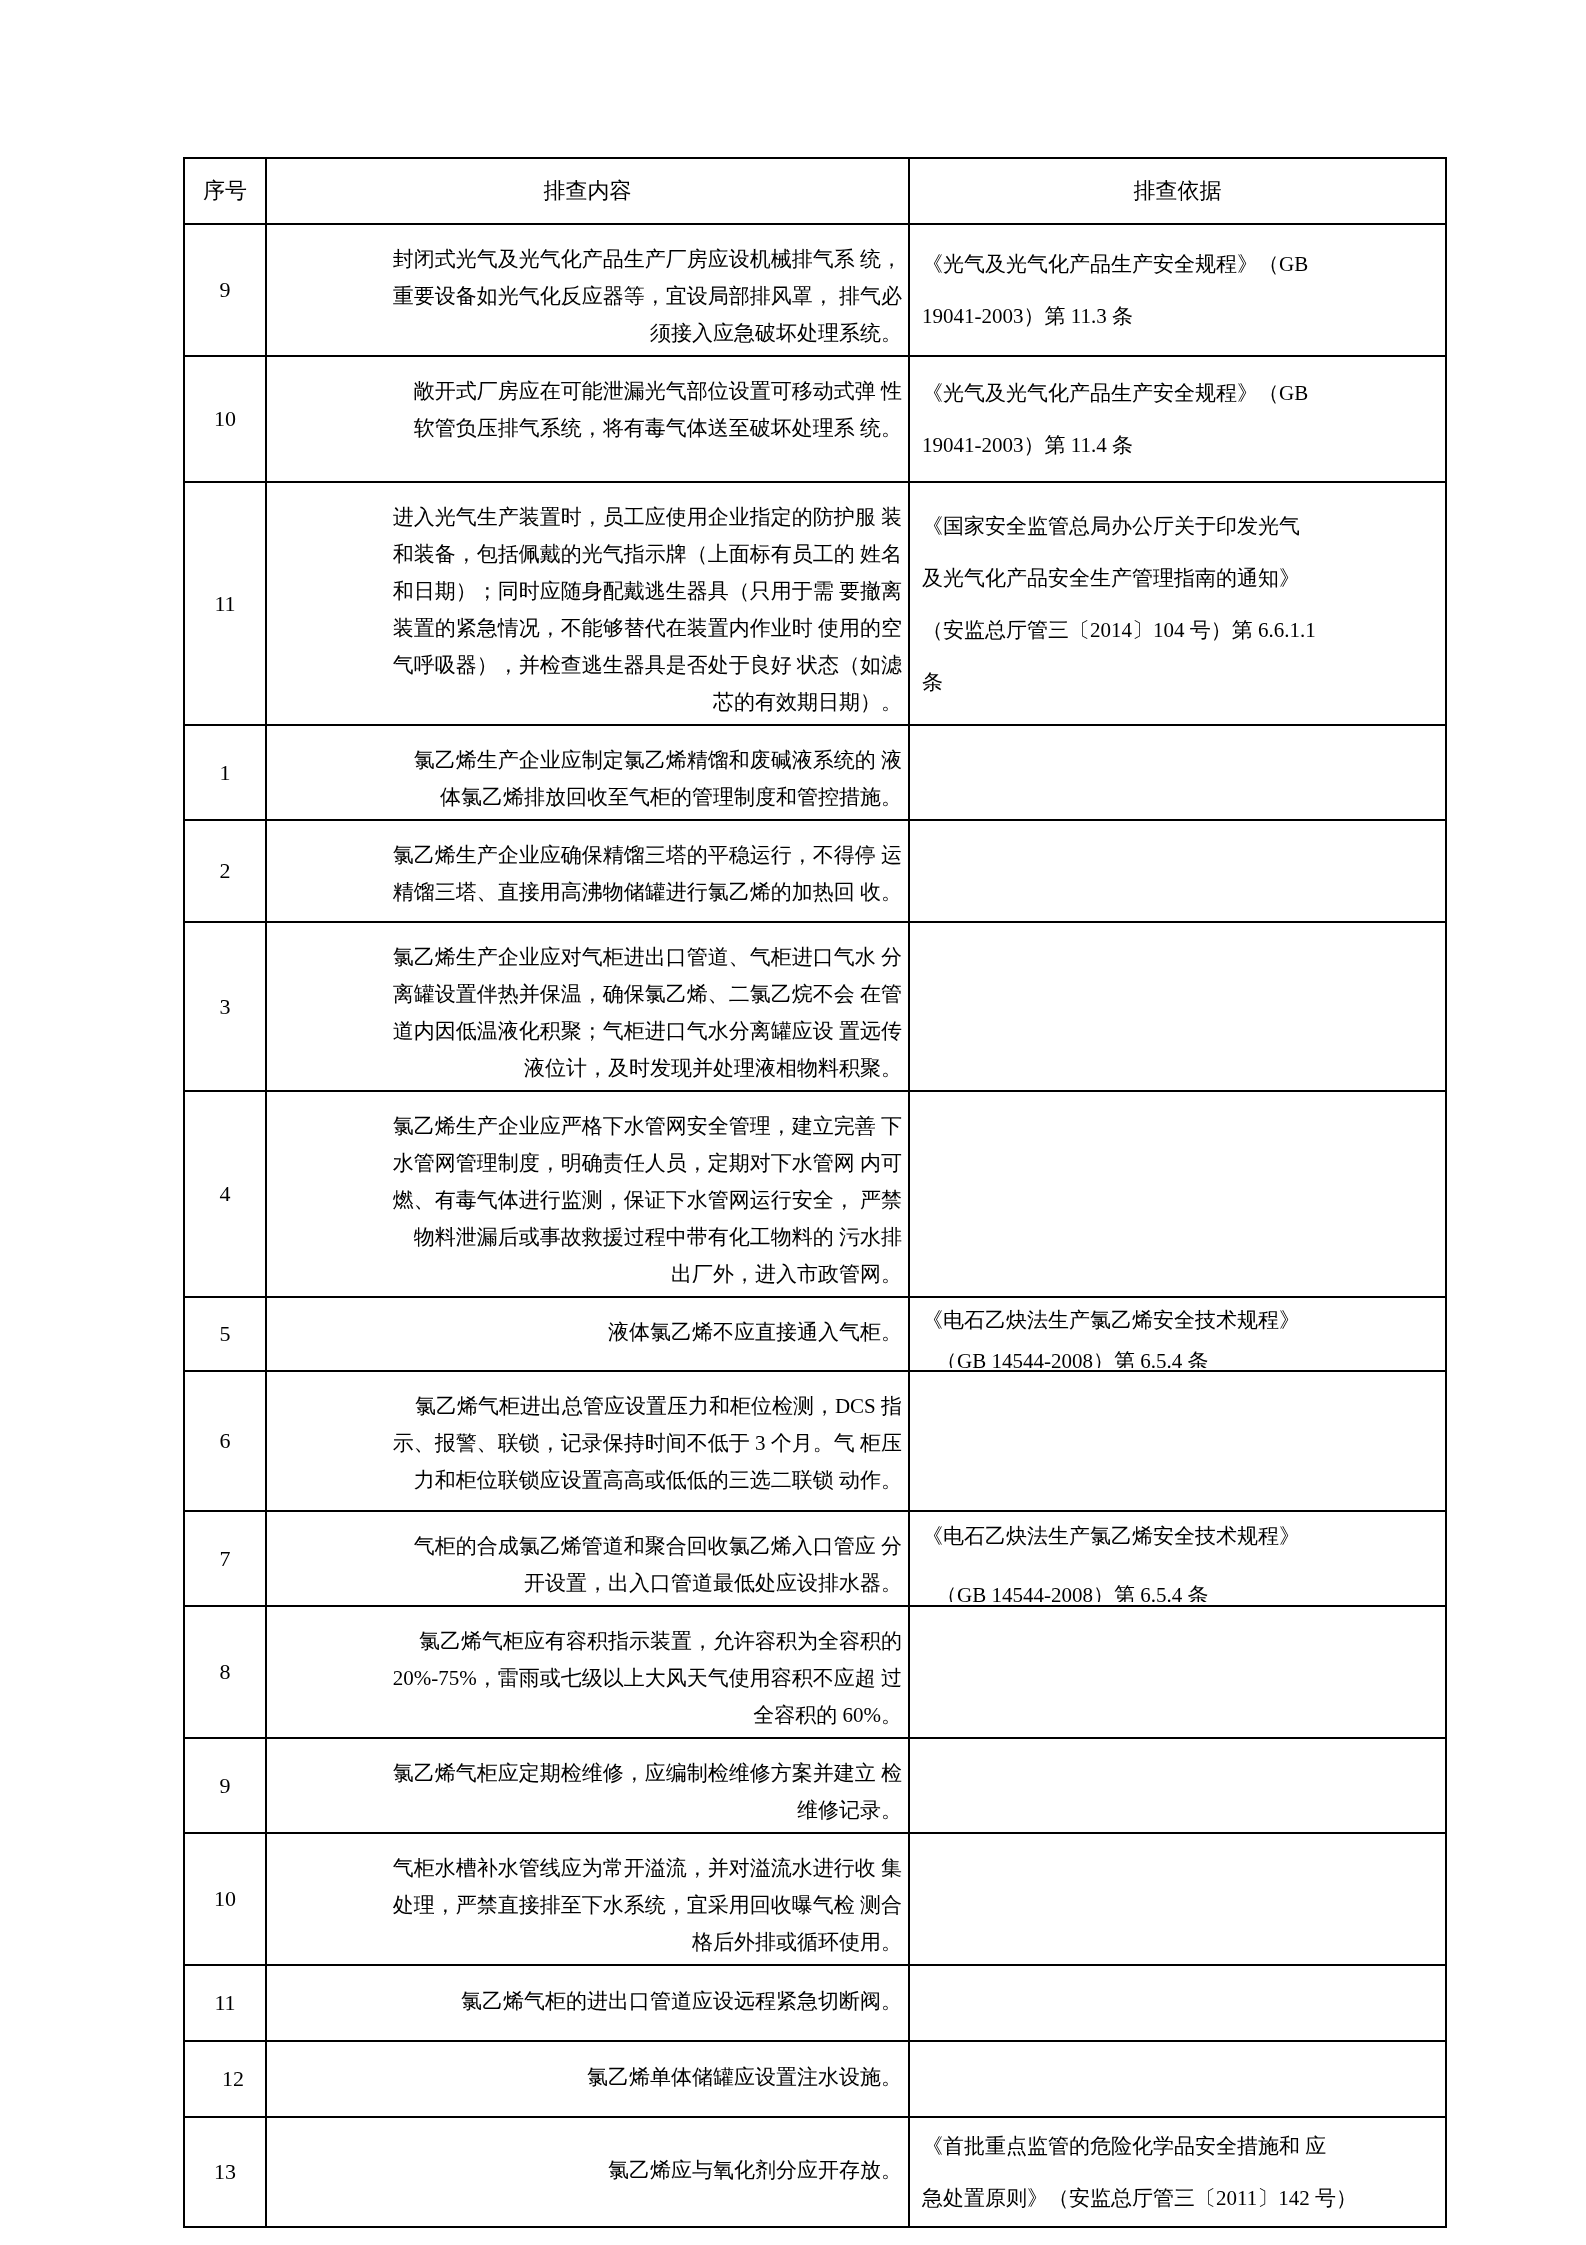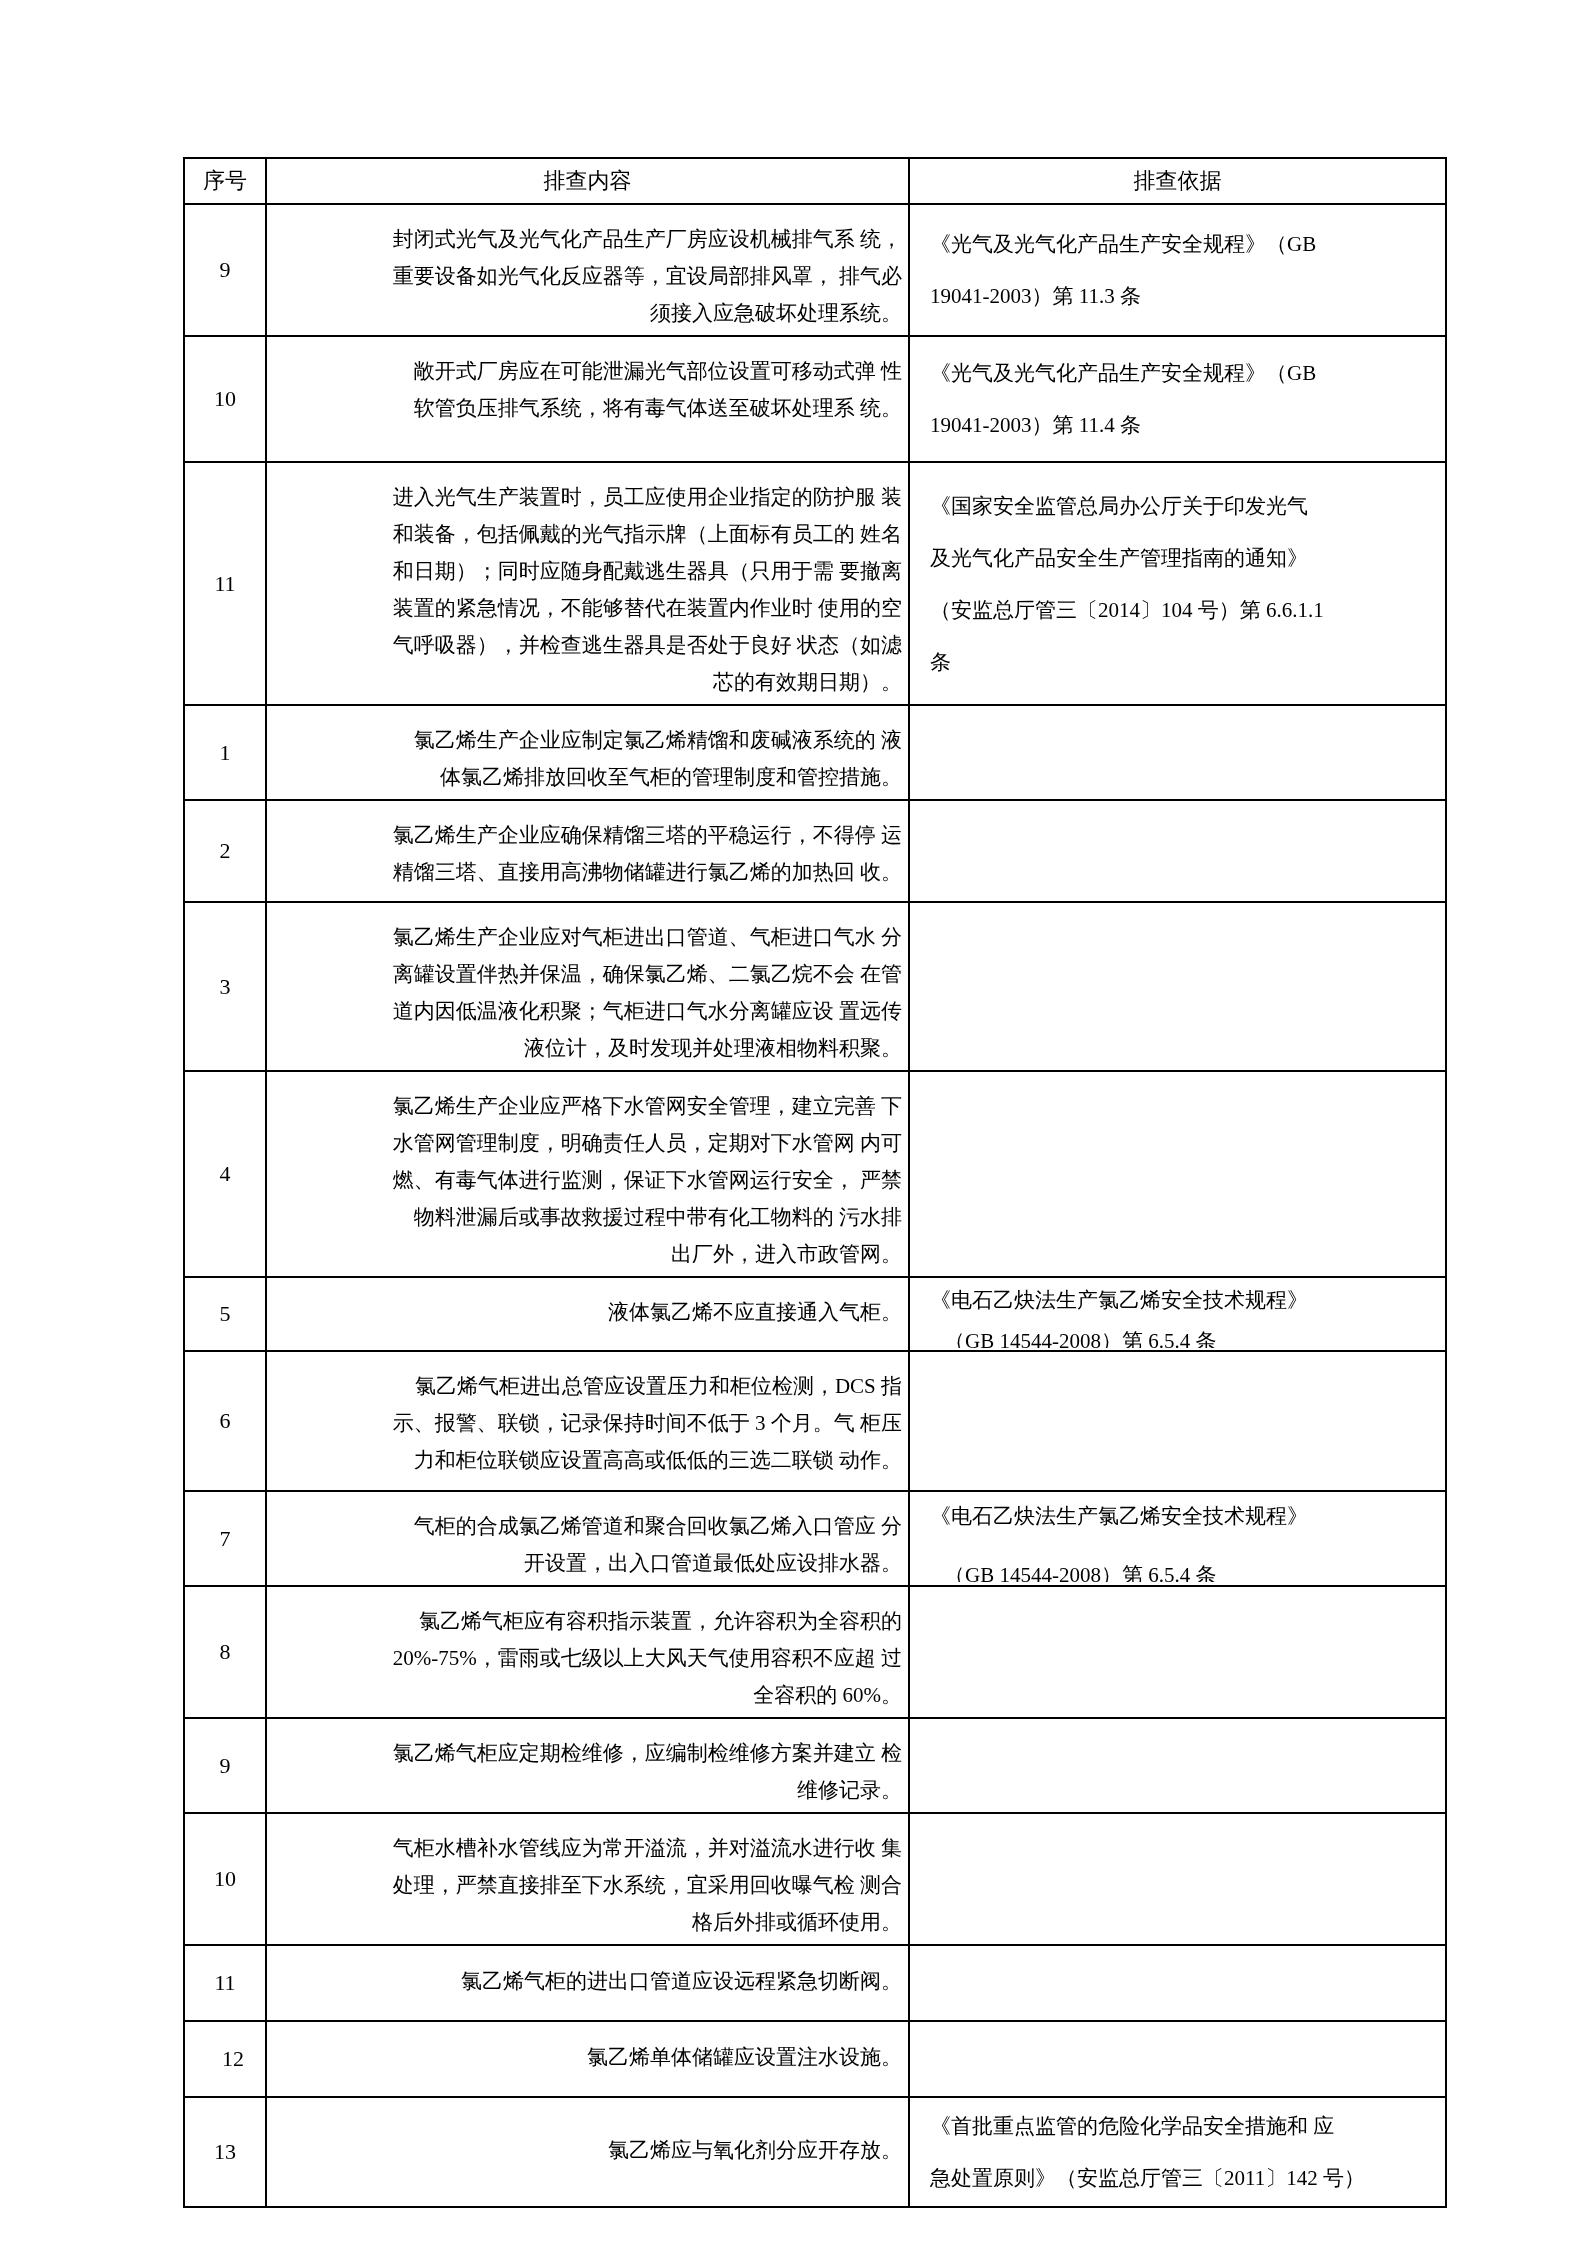--- a/index.html
+++ b/index.html
@@ -13,38 +13,38 @@
     position:absolute; left:183px; top:157px;
     width:1262px;
     border-collapse:collapse; table-layout:fixed;
   }
   .checklist td, .checklist th {
     border:2px solid #000;
     box-sizing:border-box;
   }
   .checklist th {
     font-weight:normal; font-size:22px;
-    height:46px; text-align:center; vertical-align:middle;
+    height:66px; text-align:center; vertical-align:middle;
   }
   .num-cell {
     text-align:center; vertical-align:middle;
     font-size:22px;
   }
   .content-cell {
     font-size:21px; line-height:37px;
     vertical-align:top; text-align:right;
     padding:16px 6px 3px 7px;
     white-space:pre-line;
     overflow:hidden;
   }
   .content-cell.single { vertical-align:middle; padding-top:0; }
   .basis-cell {
     font-size:21px; line-height:52px;
     vertical-align:middle; text-align:left;
-    padding:0 4px 0 20px;
+    padding:0 4px 0 12px;
     white-space:pre-line;
     overflow:hidden;
   }
   .basis-clip {
     overflow:hidden; position:relative;
     line-height:40px;
   }
   .basis-clip .clip-line2 {
     position:absolute; bottom:-13px; left:14px;
     white-space:nowrap;

